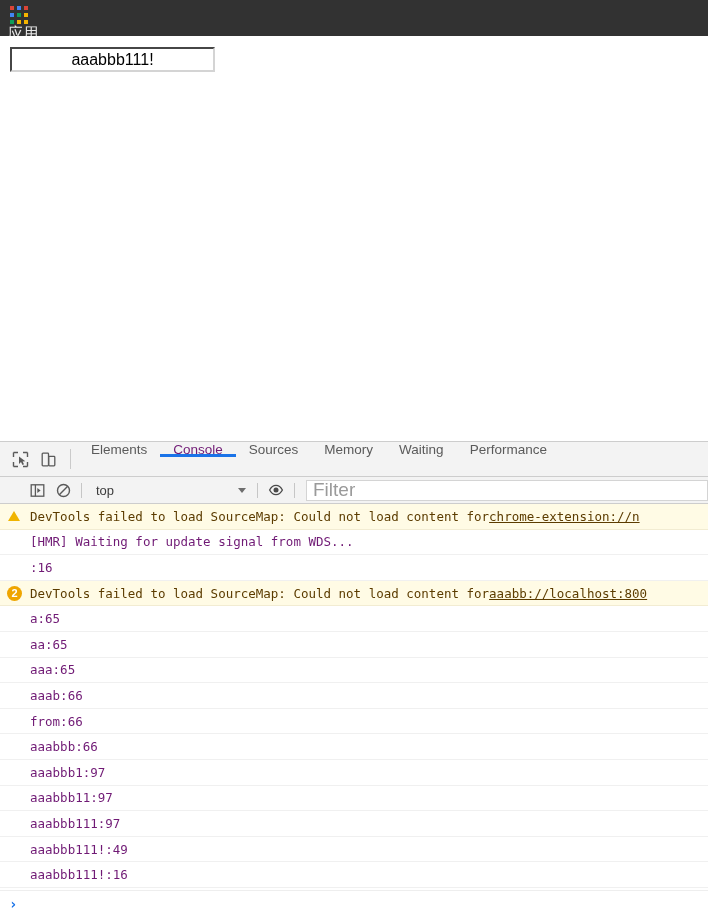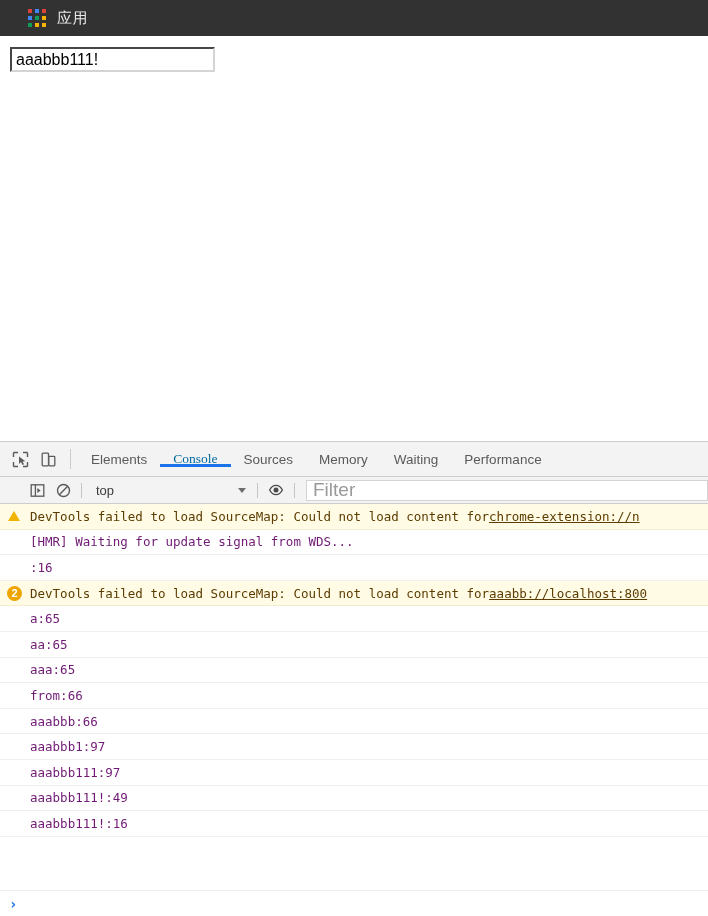--- a/index.html
+++ b/index.html
@@ -12,24 +12,25 @@
   }
 
   
   .browser-bar {
     position: absolute; top: 0; left: 0;
     width: 708px; height: 36px;
     background: #323232;
     display: flex; align-items: center;
   }
   .apps-shortcut {
-    display: flex; align-items: center;
-    padding: 2px 8px 2px 28px;
+    display: flex; align-items: flex-end;
+    padding: 2px 8px 2px 8px;
     height: 28px;
     cursor: pointer;
+    flex-direction: column;
   }
   .apps-grid {
     width: 18px; height: 18px;
     display: grid;
     grid-template-columns: repeat(3, 4px);
     grid-template-rows: repeat(3, 4px);
     gap: 3px;
     margin-right: 11px;
   }
   .apps-grid i { display: block; width: 4px; height: 4px; }
@@ -50,20 +51,21 @@
     position: absolute; left: 10px; top: 11px;
     width: 205px; height: 25px;
     border: 2px inset #8d8d8d;
     border-color: #9a9a9a #d4d4d4 #d4d4d4 #9a9a9a;
     background: #ffffff;
     font-family: "Liberation Sans", sans-serif;
     font-size: 16px;
     color: #000000;
     padding: 1px 4px;
     outline: none;
+    text-align: center;
   }
 
   
   .devtools {
     position: absolute; top: 441px; left: 0;
     width: 708px; height: 475px;
     background: #ffffff;
     border-top: 1px solid #cdcdcd;
     display: flex; flex-direction: column;
   }
@@ -91,21 +93,21 @@
   }
   .dt-tab {
     display: flex; align-items: center;
     padding: 0 13px;
     font-size: 13.5px;
     color: #5a5a5a;
     cursor: pointer;
     position: relative;
     white-space: nowrap;
   }
-  .dt-tab.active { color: #0369a1; font-family: Liberation Serif, serif; }
+  .dt-tab.active { color: #701a75; }
   .dt-tab.active::after {
     content: "";
     position: absolute;
     left: 0; right: 0; bottom: 0;
     height: 3px;
     background: #1a73e8;
   }
 
   
   .dt-consolebar {
@@ -266,21 +268,21 @@
         <path d="M7 5.5 L7 13 L9 11 L10.5 14 L12 13.3 L10.6 10.4 L13.3 10.2 Z" fill="#5a5a5a"></path>
       </svg>
     </div>
     <div class="dt-iconbtn">
       <svg width="17" height="17" viewBox="0 0 17 17">
         <rect x="2.2" y="2.2" width="6.3" height="12.6" rx="0.8" stroke="#5a5a5a" stroke-width="1.3" fill="none"></rect>
         <rect x="8.8" y="5.4" width="6" height="9.4" rx="0.8" stroke="#5a5a5a" stroke-width="1.3" fill="#f3f3f3"></rect>
       </svg>
     </div>
     <div class="dt-sep"></div>
-    <div id="tabs-host" style="display:flex;align-items:center;">
+    <div id="tabs-host" style="display:flex;align-items:flex-start;">
         <div class="dt-tab">
           <span>Elements</span>
         </div>
         <div class="dt-tab active">
           <span>Console</span>
         </div>
         <div class="dt-tab">
           <span>Sources</span>
         </div>
         <div class="dt-tab">
@@ -355,29 +357,37 @@
       <div class="msg">
         <span class="badge-slot"></span>
         <span class="msg-text">aa:65</span>
       </div>
       <div class="msg">
         <span class="badge-slot"></span>
         <span class="msg-text">aaa:65</span>
       </div>
       <div class="msg">
         <span class="badge-slot"></span>
+        <span class="msg-text">aaab:66</span>
+      </div>
+      <div class="msg">
+        <span class="badge-slot"></span>
         <span class="msg-text">from:66</span>
       </div>
       <div class="msg">
         <span class="badge-slot"></span>
         <span class="msg-text">aaabbb:66</span>
       </div>
       <div class="msg">
         <span class="badge-slot"></span>
         <span class="msg-text">aaabbb1:97</span>
+      </div>
+      <div class="msg">
+        <span class="badge-slot"></span>
+        <span class="msg-text">aaabbb11:97</span>
       </div>
       <div class="msg">
         <span class="badge-slot"></span>
         <span class="msg-text">aaabbb111:97</span>
       </div>
       <div class="msg">
         <span class="badge-slot"></span>
         <span class="msg-text">aaabbb111!:49</span>
       </div>
       <div class="msg">

